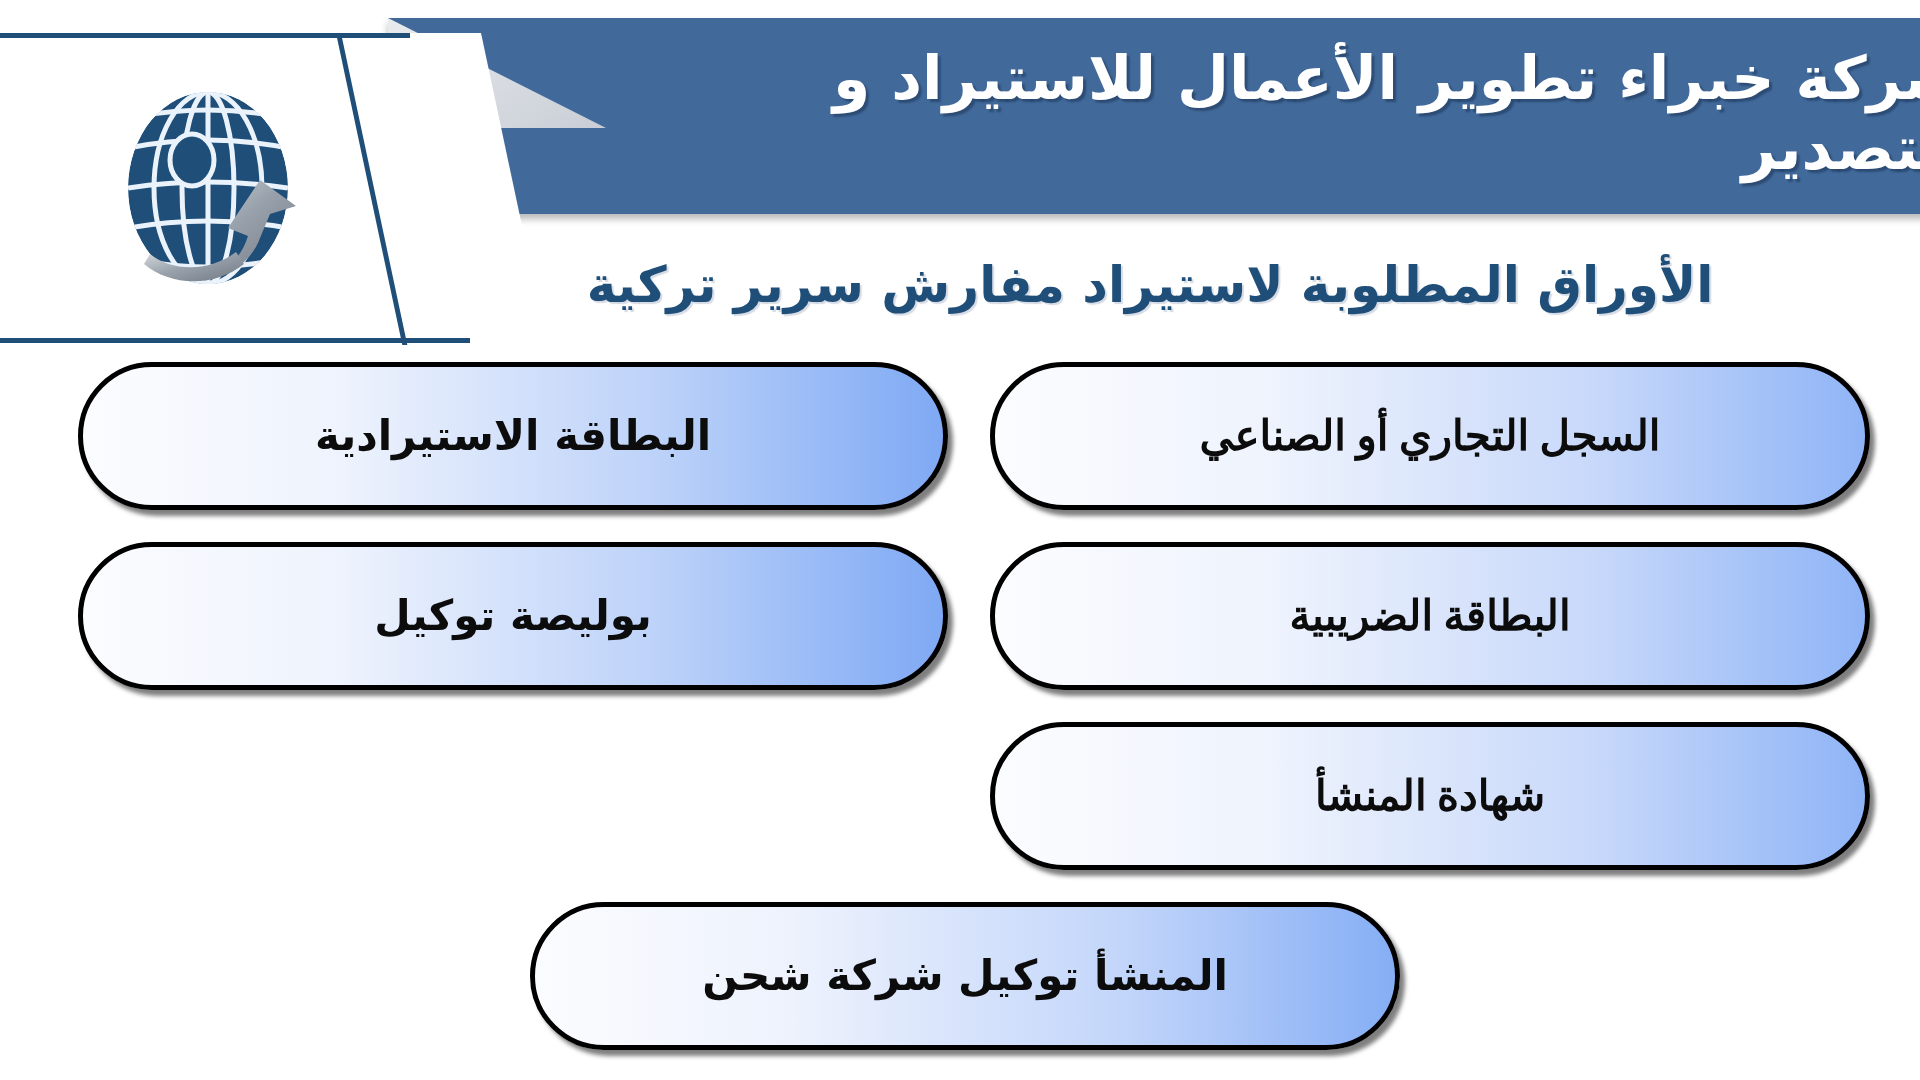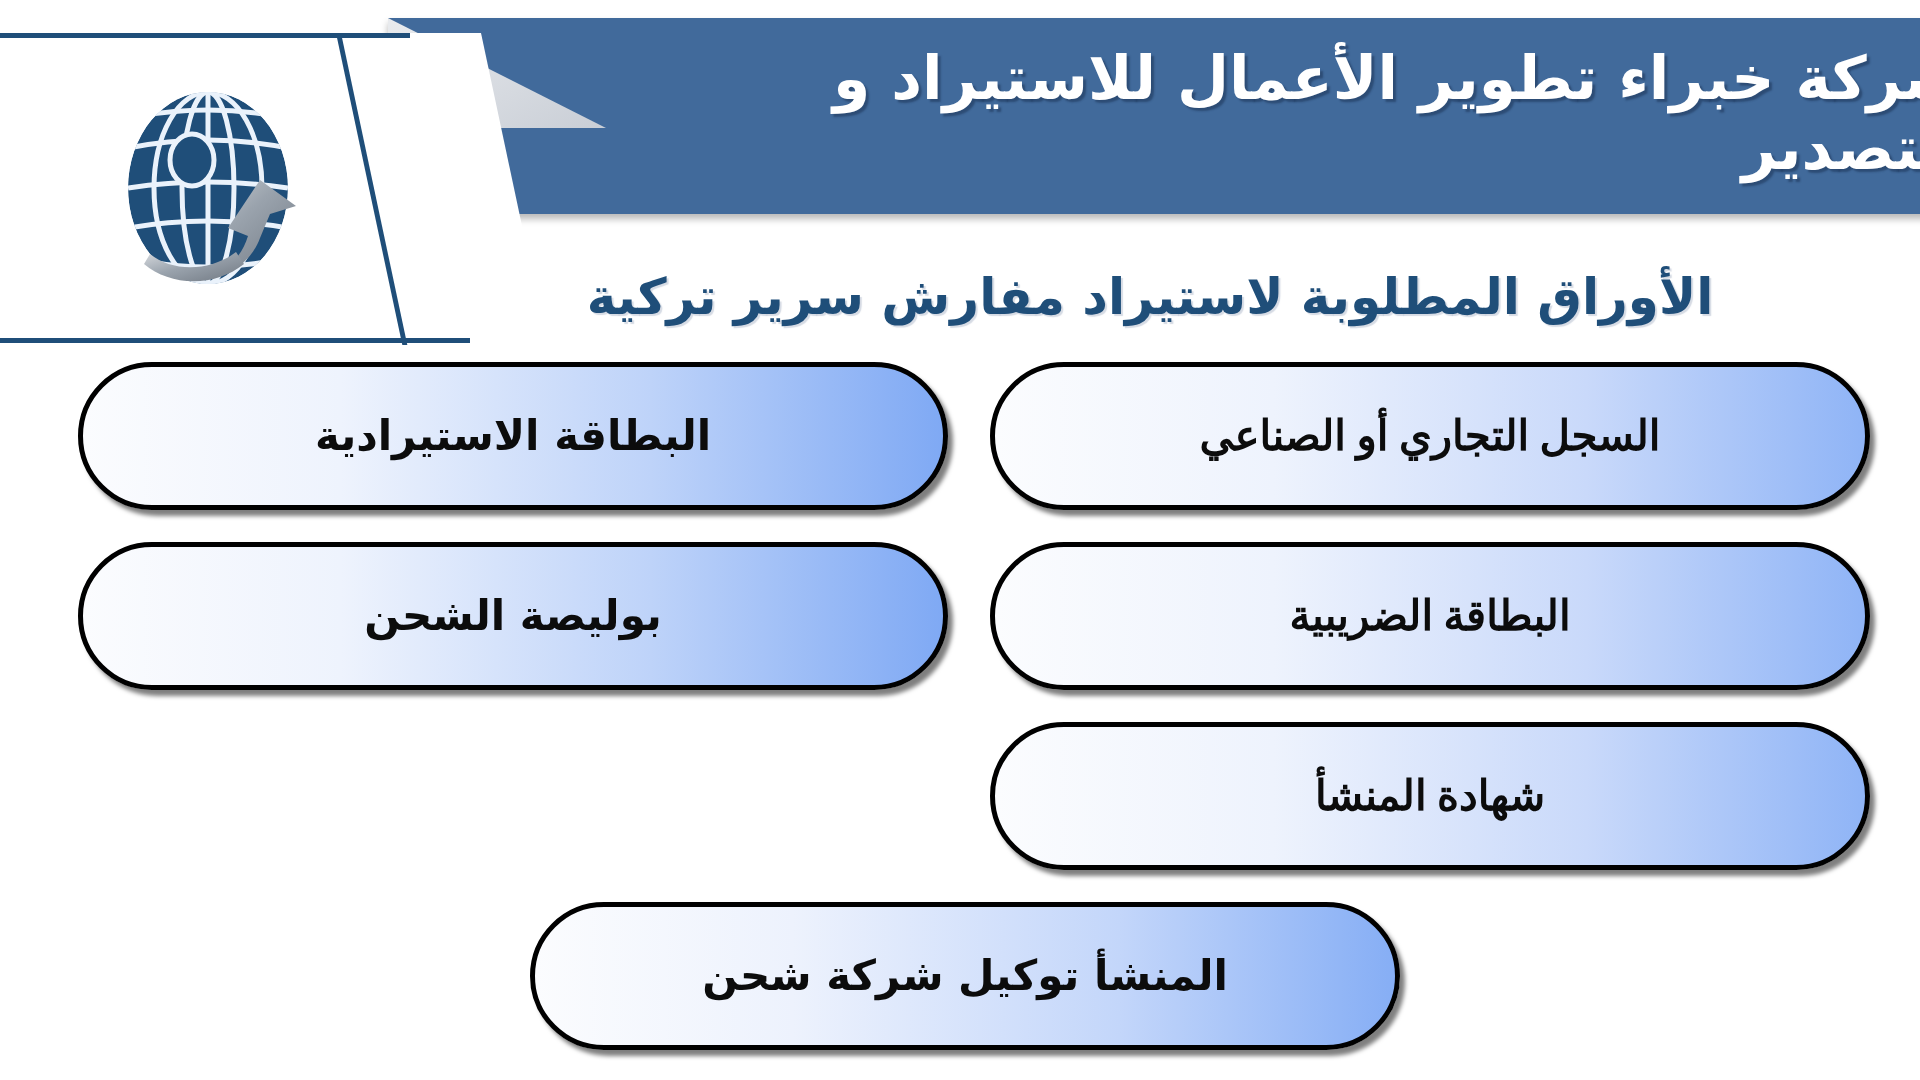--- a/index.html
+++ b/index.html
@@ -84,21 +84,21 @@
   .globe {
     position: absolute;
     top: 88px; left: 110px;
     width: 210px; height: 215px;
     z-index: 5;
   }
 
   
   .subtitle {
     position: absolute;
-    top: 258px; left: 400px;
+    top: 246px; left: 400px;
     width: 1500px; height: 78px;
     display: flex;
     align-items: center;
     justify-content: center;
     color: #1f4e79;
     font-size: 50px;
     font-weight: bold;
     direction: rtl;
     text-shadow: 2px 2px 1px rgba(180,190,205,0.55);
   }
@@ -216,21 +216,21 @@
     <span class="pill-label">السجل التجاري أو الصناعي</span>
   </div>
   <div class="pill col-right row2">
     <span class="pill-label">البطاقة الضريبية</span>
   </div>
 
   <div class="pill col-left row1">
     <span class="pill-label">البطاقة الاستيرادية</span>
   </div>
   <div class="pill col-left row2">
-    <span class="pill-label">بوليصة الشحن</span>
+    <span class="pill-label">بوليصة توكيل</span>
   </div>
 
   <div class="pill col-right row3">
     <span class="pill-label">شهادة المنشأ</span>
   </div>
 
   <div class="pill bottom">
     <span class="pill-label">المنشأ توكيل شركة شحن</span>
   </div>
 </div>

